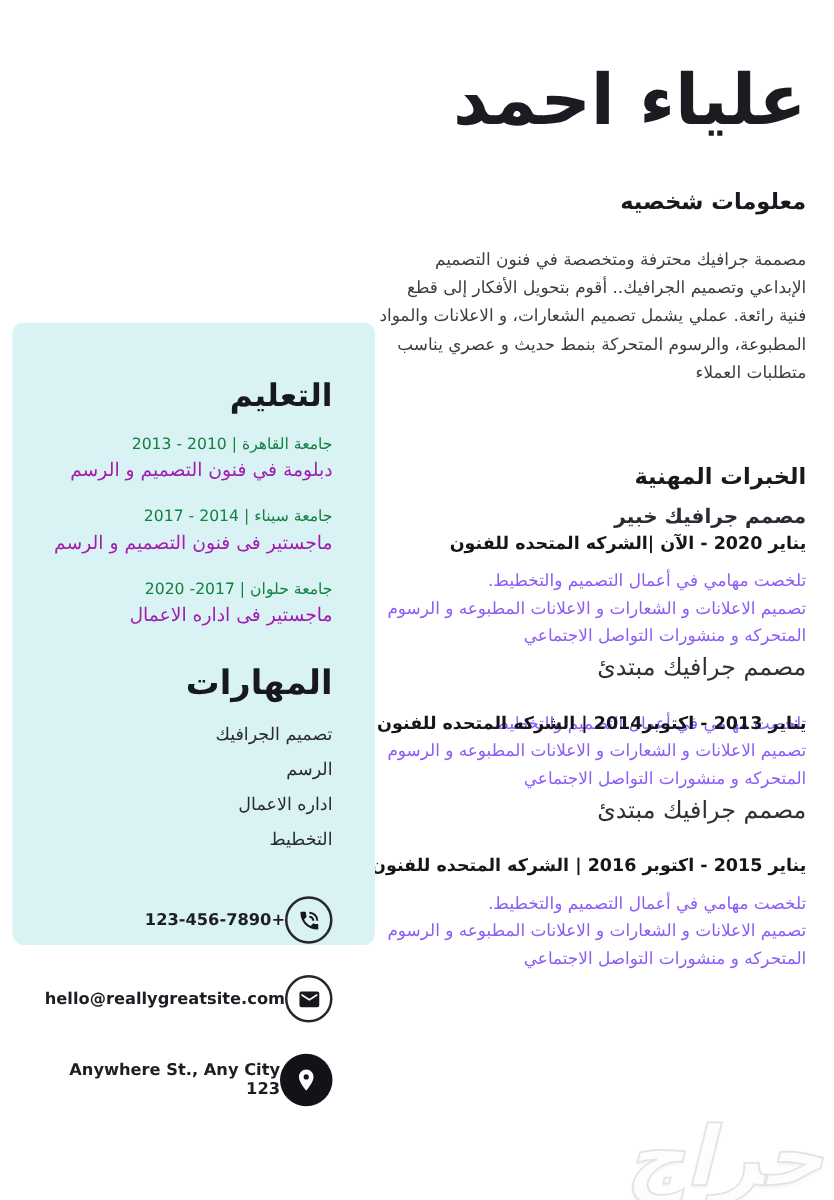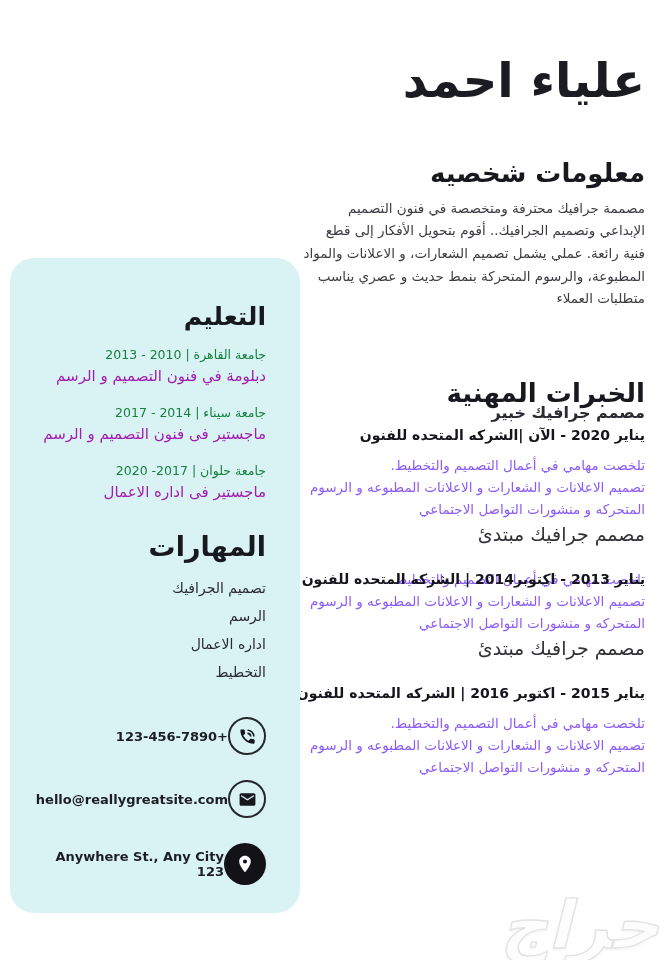--- a/index.html
+++ b/index.html
@@ -4,25 +4,25 @@
 <style>
   html,body{margin:0;padding:0;}
   body{
     width:667px;height:960px;position:relative;overflow:hidden;
     background:#ffffff;
     font-family:"DejaVu Sans", sans-serif;
     color:#1b1b22;
   }
   
   .name{
-    position:absolute;top:22px;right:22px;width:420px;
-    font-size:48px;font-weight:bold;color:#1b1b22;text-align:right;line-height:1.1;
+    position:absolute;top:12px;right:22px;width:420px;
+    font-size:56px;font-weight:bold;color:#1b1b22;text-align:right;line-height:1.1;
   }
   .section-heading{
-    font-size:26px;font-weight:bold;color:#18181f;text-align:right;
+    font-size:18px;font-weight:bold;color:#18181f;text-align:right;
   }
   #pi-heading{position:absolute;top:136px;right:22px;}
   #pi-text{
     position:absolute;top:183px;right:22px;width:342px;
     font-size:13.5px;line-height:1.68;color:#3c3c44;text-align:right;
   }
   #exp-heading{position:absolute;top:356px;right:22px;}
   #exp-list{position:absolute;top:403px;right:22px;width:346px;text-align:right;}
   .job{margin-bottom:24px;}
   .job-title{font-size:16px;color:#2b2b33;margin-bottom:3px;font-weight:bold;}
@@ -32,22 +32,22 @@
   }
   .nowrap{white-space:nowrap;}
   .overlap{margin-bottom:-20px;position:relative;z-index:2;}
   .job-desc{
     font-size:13.5px;line-height:1.62;color:#8b5cf6;
     white-space:pre-line;position:relative;z-index:1;margin:0;
   }
   .job-next-title{font-size:19px;color:#303037;margin-top:2px;}
   
   .card{
-    position:absolute;left:10px;top:258px;width:290px;height:655px;
-    background:#d9f3f5;border-radius:24px;box-sizing:border-box;
+    position:absolute;left:10px;top:258px;width:290px;height:498px;
+    background:#d9f3f5;border-radius:9px;box-sizing:border-box;
     padding:44px 34px 0 20px;text-align:right;
   }
   .card-heading{font-size:25px;font-weight:bold;color:#18181f;margin:0 0 16px;}
   .edu-entry{margin-bottom:20px;}
   .edu-meta{font-size:12.5px;color:#15803d;margin-bottom:5px;}
   .edu-degree{font-size:15px;color:#a21caf;}
   #skills-heading{margin-top:30px;font-size:27px;}
   .skill-item{font-size:14px;line-height:1.5;color:#2a2a32;margin-bottom:7px;}
   .contact{margin-top:34px;}
   .contact-row{

